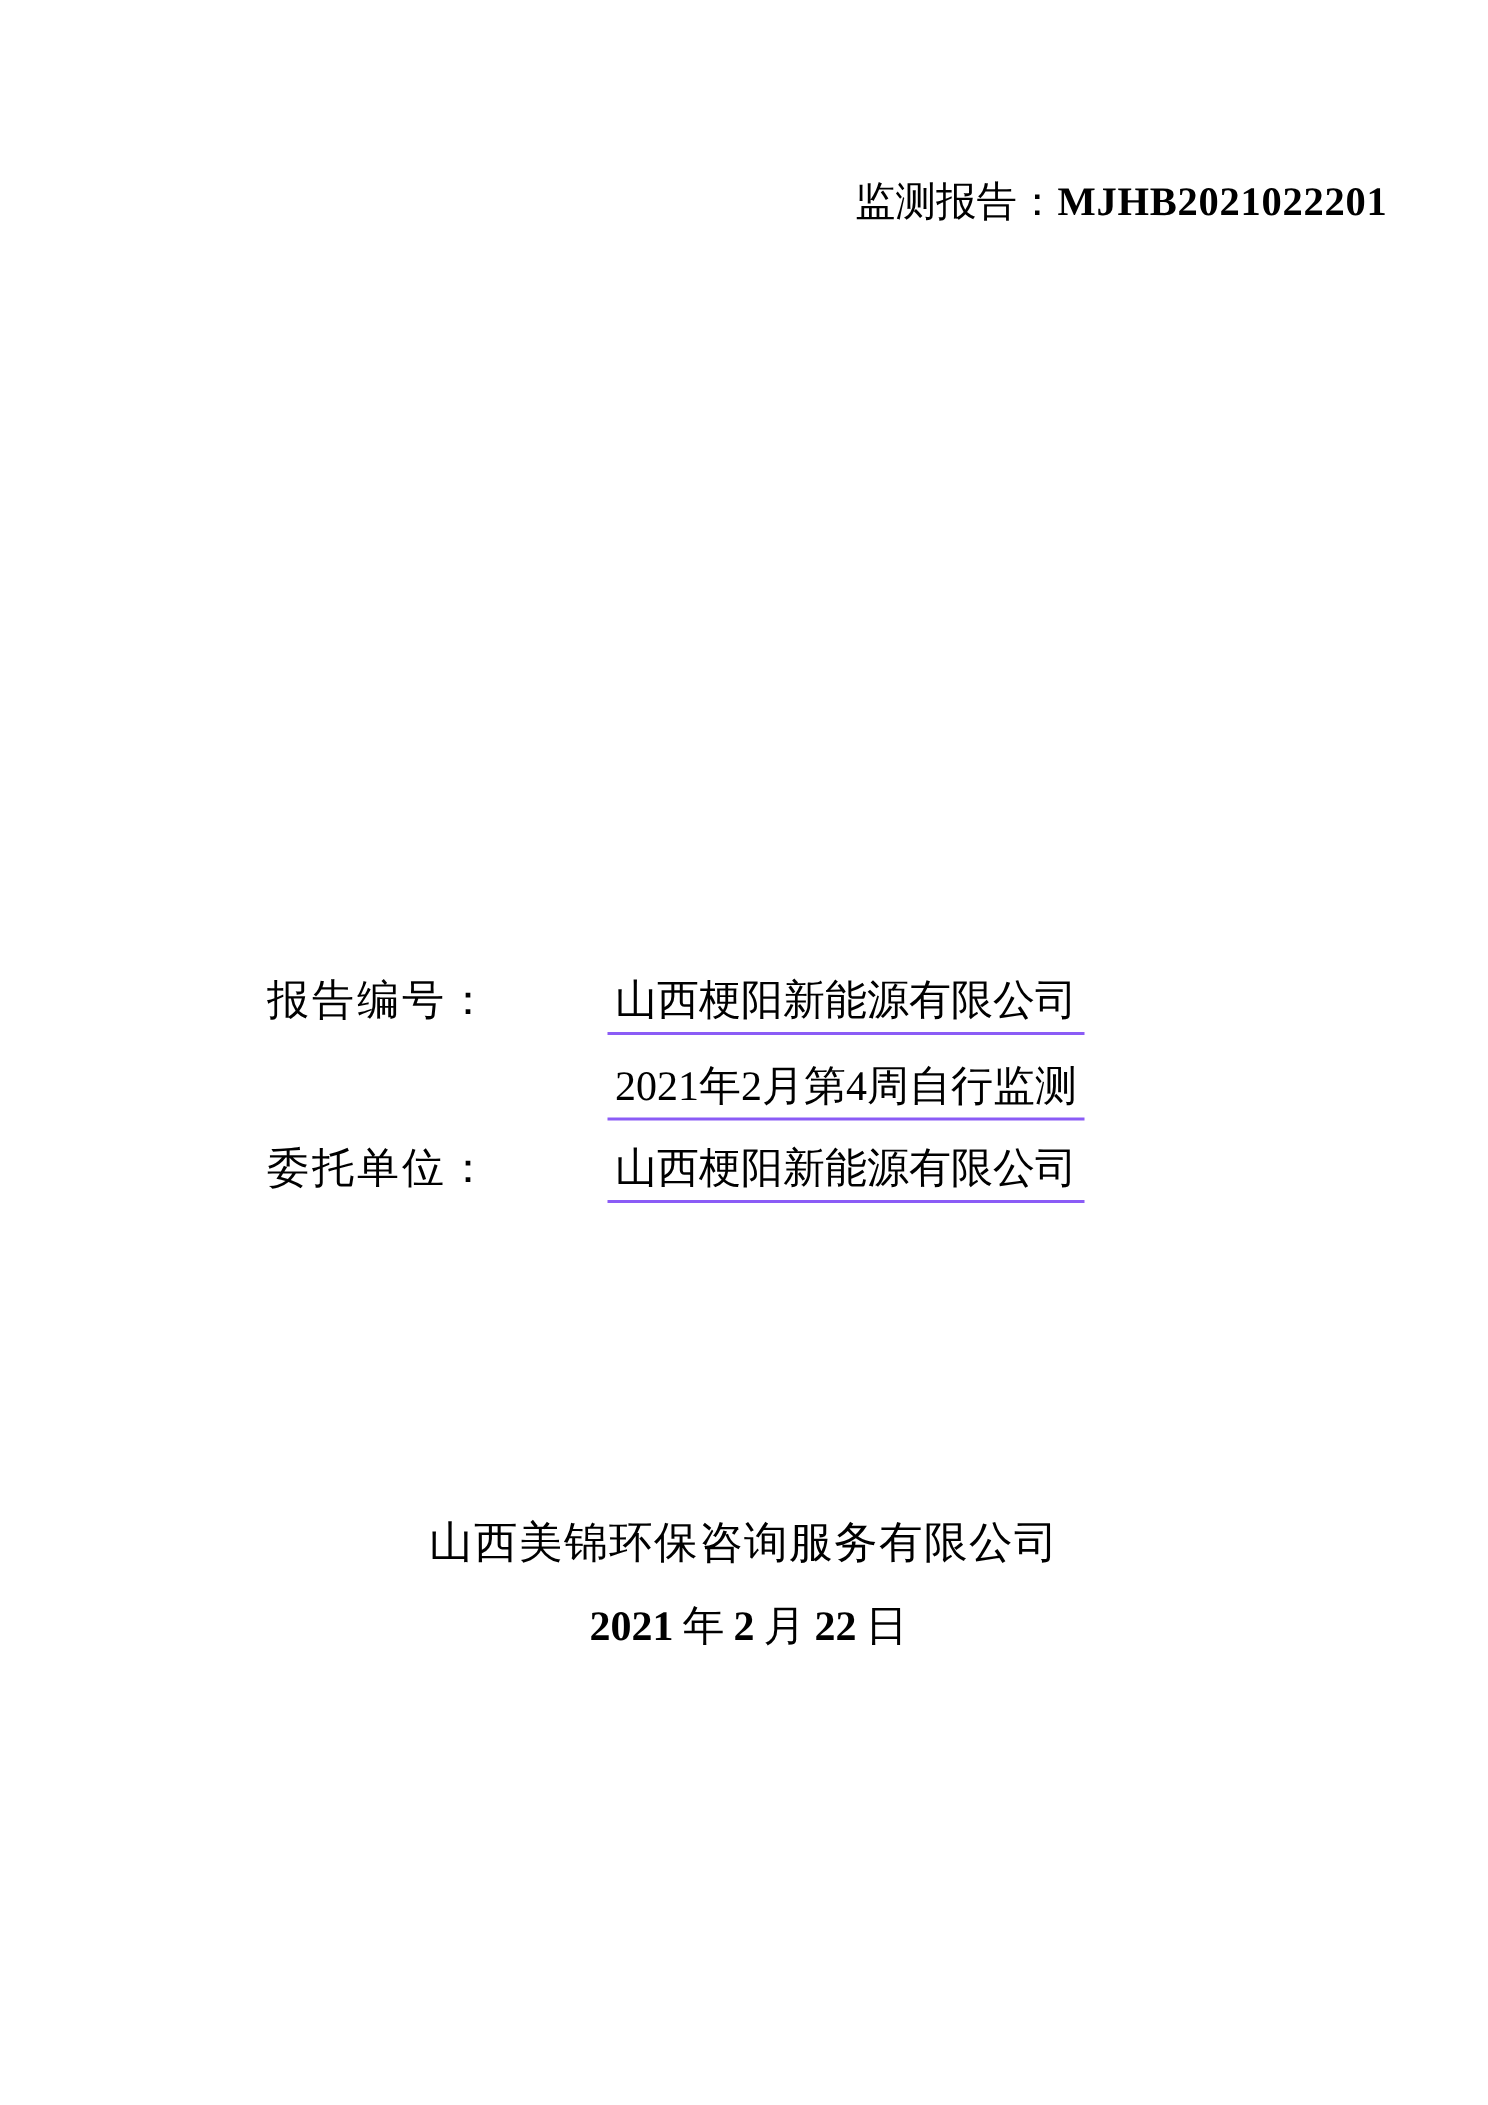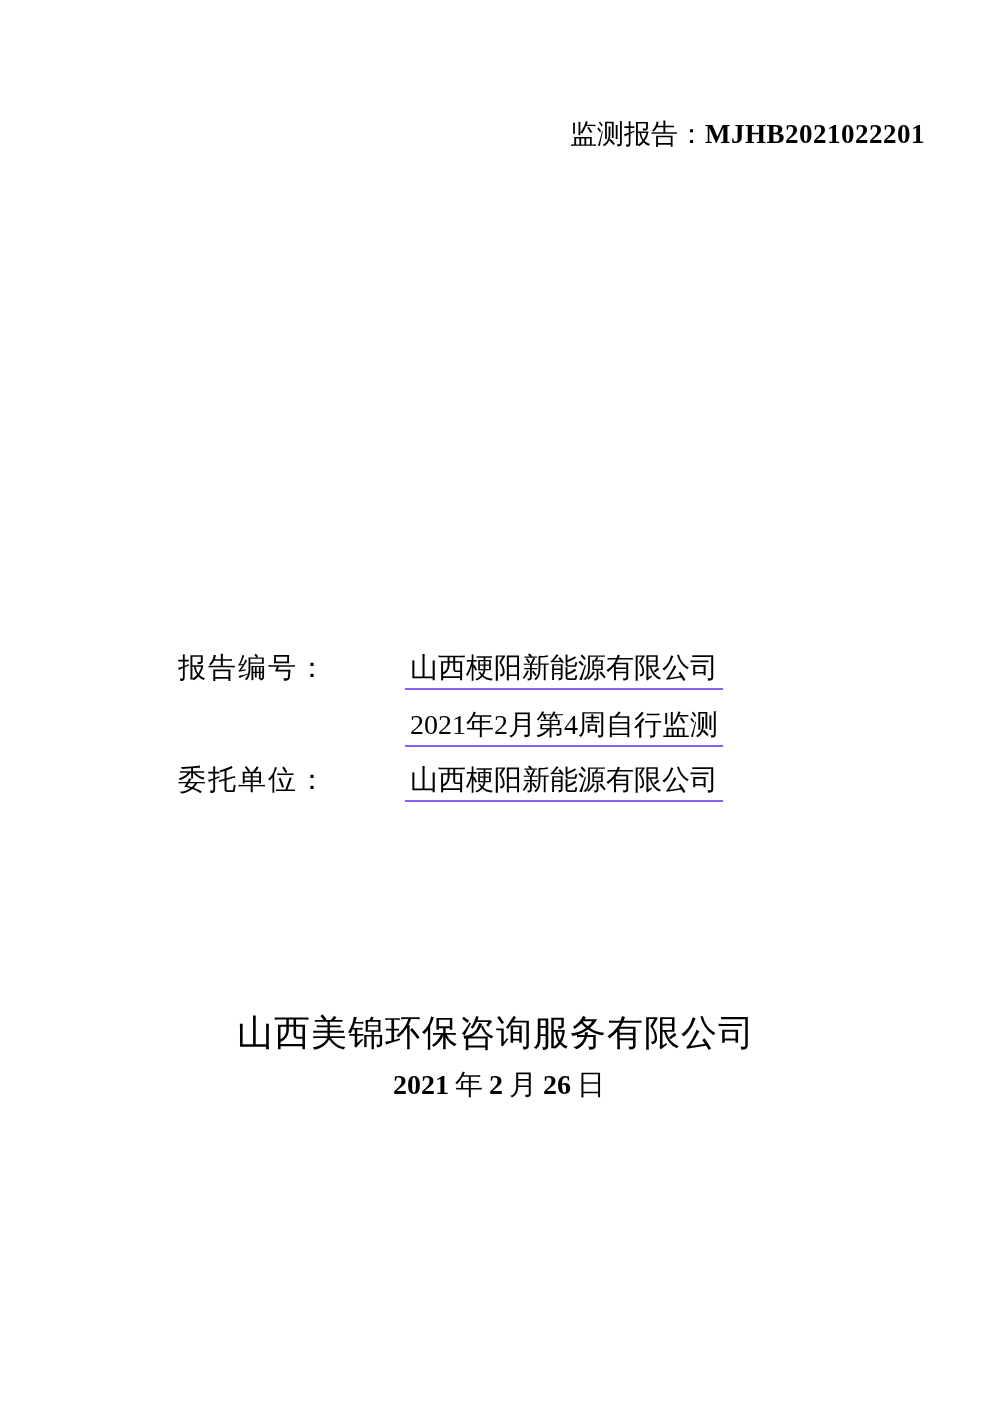--- a/index.html
+++ b/index.html
@@ -80,21 +80,21 @@
     white-space: nowrap;
   }
 
   
   .footer-company {
     position: absolute;
     top: 1012px;
     left: 0;
     width: 100%;
     text-align: center;
-    font-size: 36px;
+    font-size: 29px;
     letter-spacing: 1px;
     line-height: 1.2;
   }
   .footer-date {
     position: absolute;
     top: 1068px;
     left: 0;
     width: 100%;
     text-align: center;
     font-size: 28px;
@@ -135,16 +135,16 @@
   <div class="field-row row-3">
     <span class="field-label">委托单位：</span>
     <span class="field-value-col">
       <span class="underlined">山西梗阳新能源有限公司</span>
     </span>
   </div>
 
   <div class="footer-company">山西美锦环保咨询服务有限公司</div>
 
   <div class="footer-date">
-    <span class="num">2021</span><span>年</span><span class="num">2</span><span>月</span><span class="num">26</span><span>日</span>
+    <span class="num">2021</span><span>年</span><span class="num">2</span><span>月</span><span class="num">22</span><span>日</span>
   </div>
 
 </div>
 
 </body></html>

